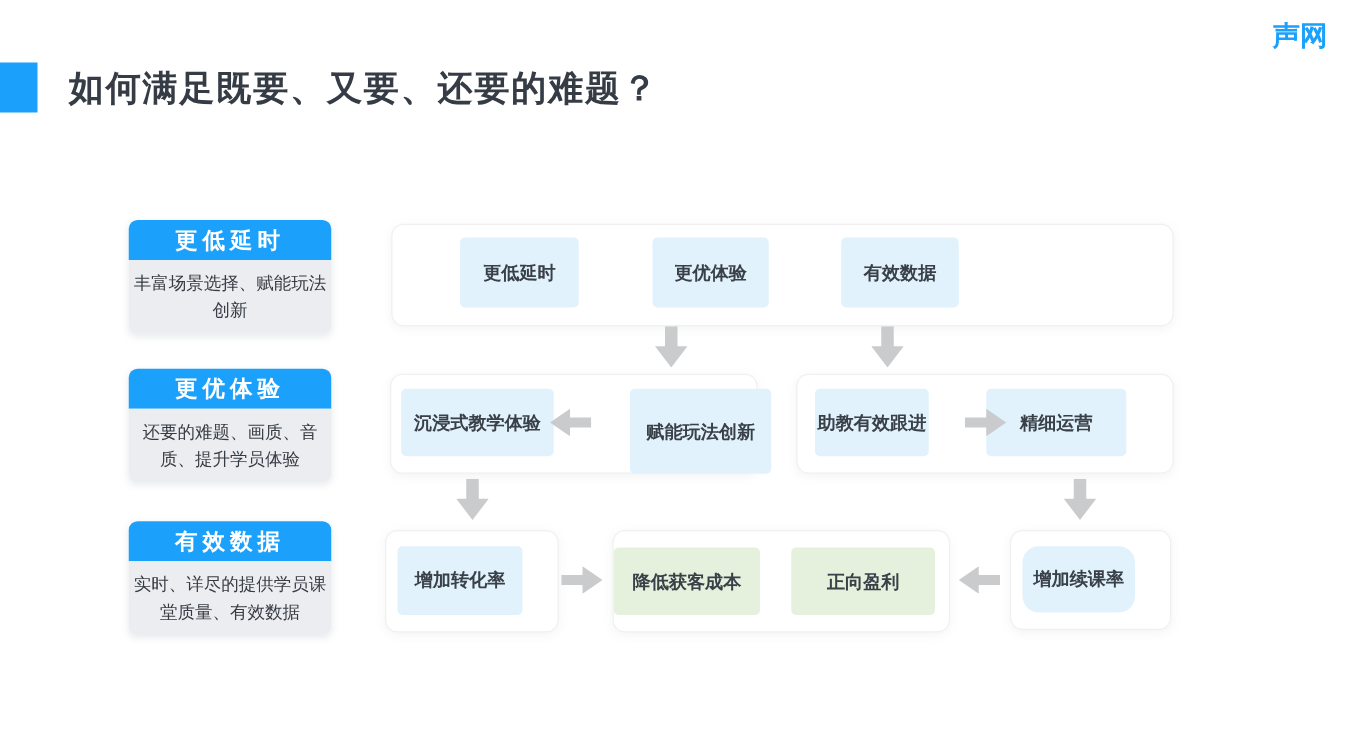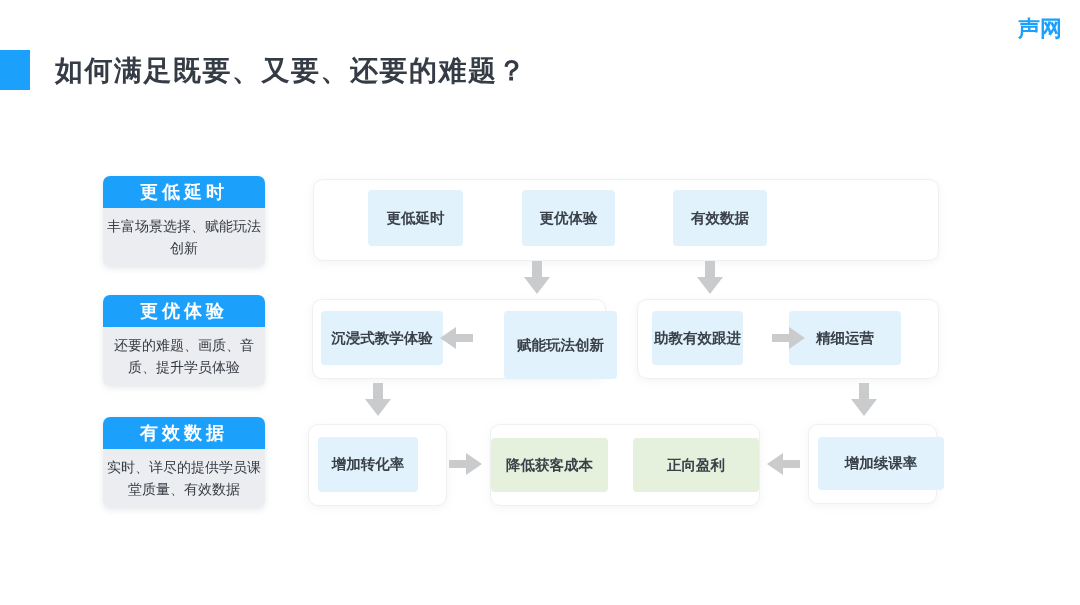--- a/index.html
+++ b/index.html
@@ -69,22 +69,22 @@
   <div class="node blue" style="left:522px;top:190px;width:93px;height:56px;">更优体验</div>
   <div class="node blue" style="left:673px;top:190px;width:94px;height:56px;">有效数据</div>
 
   <div class="node blue" style="left:321px;top:311px;width:122px;height:54px;">沉浸式教学体验</div>
   <div class="node blue" style="left:504px;top:311px;width:113px;height:68px;">赋能玩法创新</div>
   <div class="node blue" style="left:652px;top:311px;width:91px;height:54px;">助教有效跟进</div>
   <div class="node blue" style="left:776px;top:311px;width:112px;height:54px;margin-left:13px;">精细运营</div>
 
   <div class="node blue" style="left:318px;top:437px;width:100px;height:55px;">增加转化率</div>
   <div class="node green" style="left:491px;top:438px;width:117px;height:54px;">降低获客成本</div>
-  <div class="node green" style="left:633px;top:438px;width:126px;height:54px;">正向盈利</div>
-  <div class="node blue" style="left:818px;top:437px;width:126px;height:53px;">增加续课率</div>
+  <div class="node green" style="left:633px;top:438px;width:115px;height:54px;">正向盈利</div>
+  <div class="node blue" style="left:818px;top:437px;width:90px;height:53px;border-radius:13px;">增加续课率</div>
 
   <div class="arrow" style="left:524px;top:261px;">
     <svg width="26" height="33" viewBox="0 0 26 33">
         <path d="M8 0 h10 v16 h8 L13 33 0 16 h8 Z"></path>
       </svg>
   </div>
   <div class="arrow" style="left:697px;top:261px;">
     <svg width="26" height="33" viewBox="0 0 26 33">
         <path d="M8 0 h10 v16 h8 L13 33 0 16 h8 Z"></path>
       </svg>

